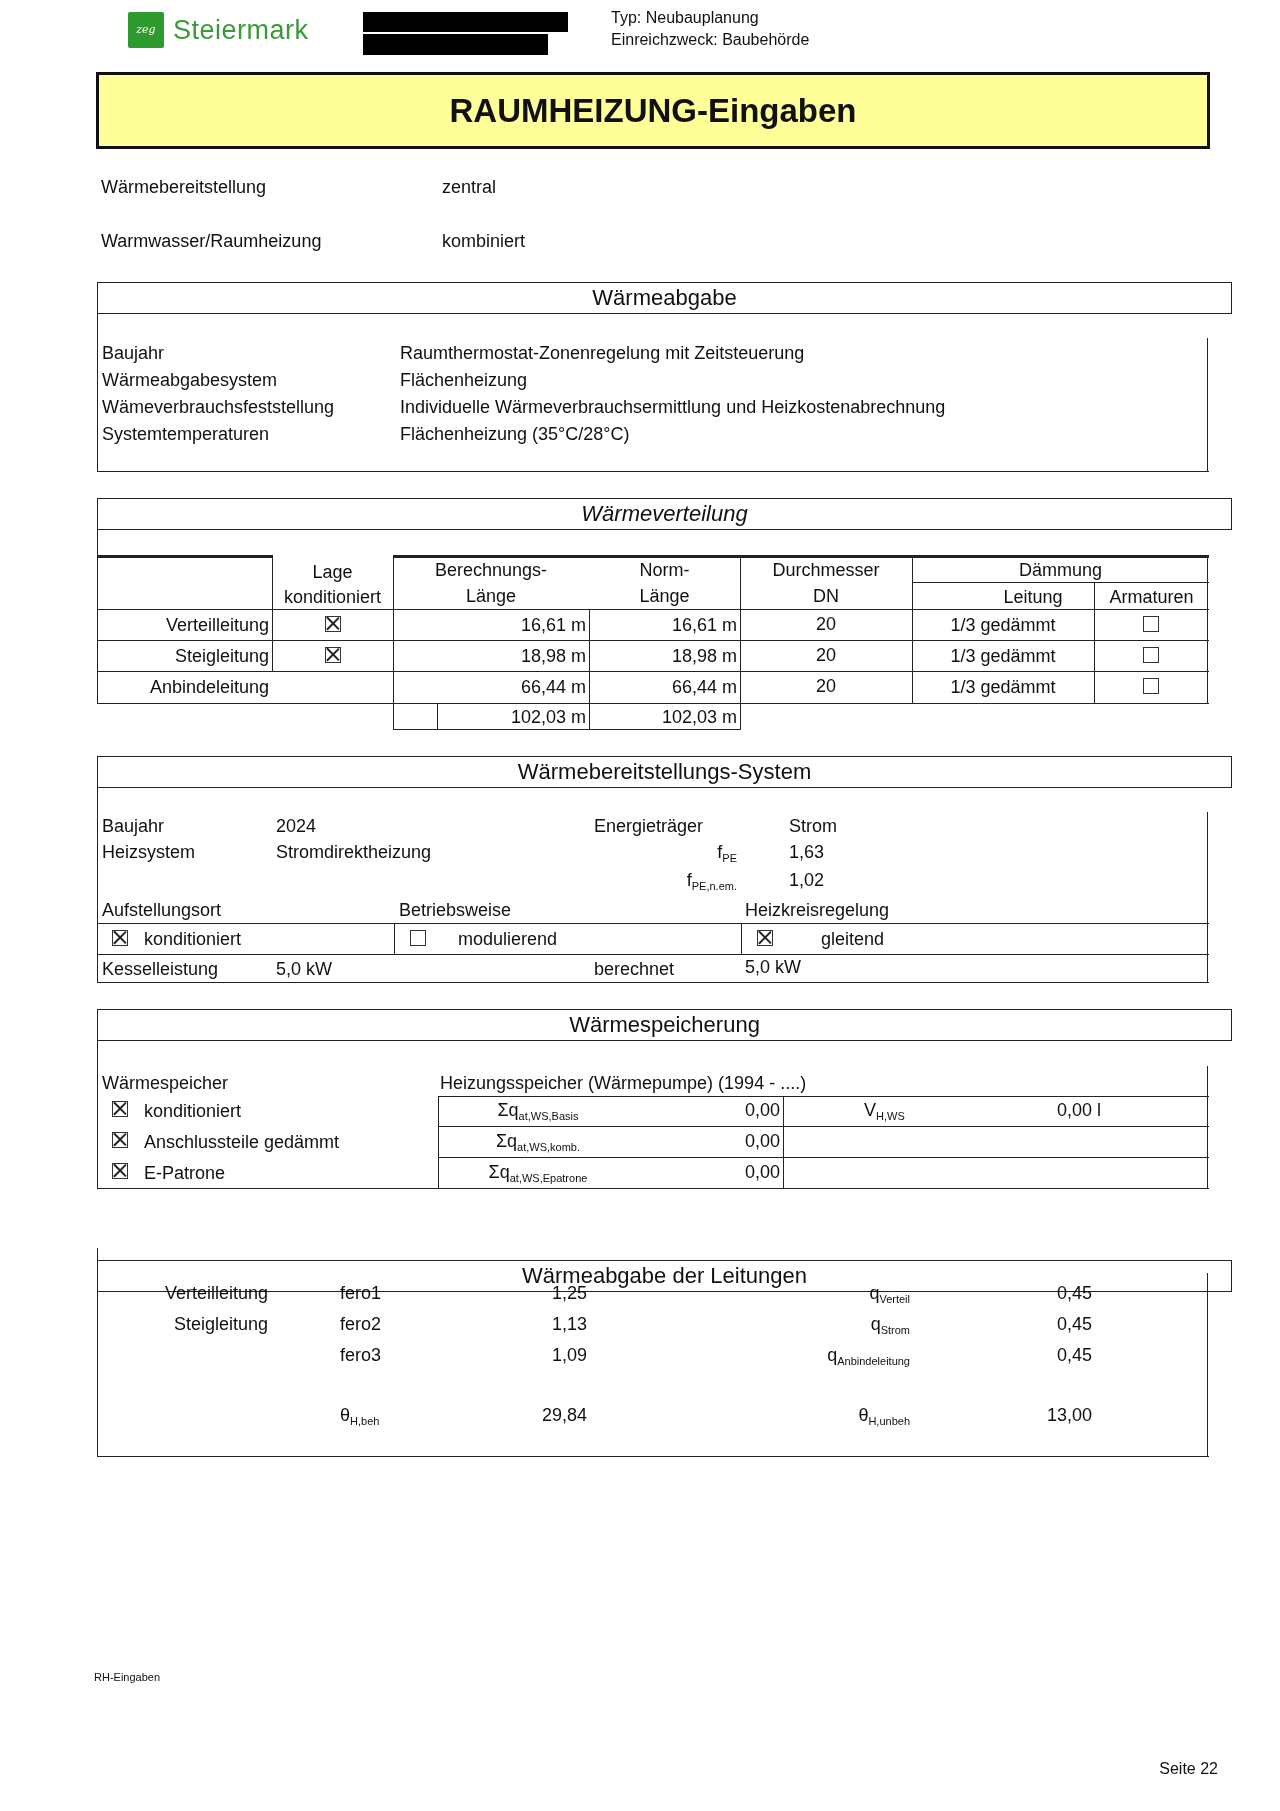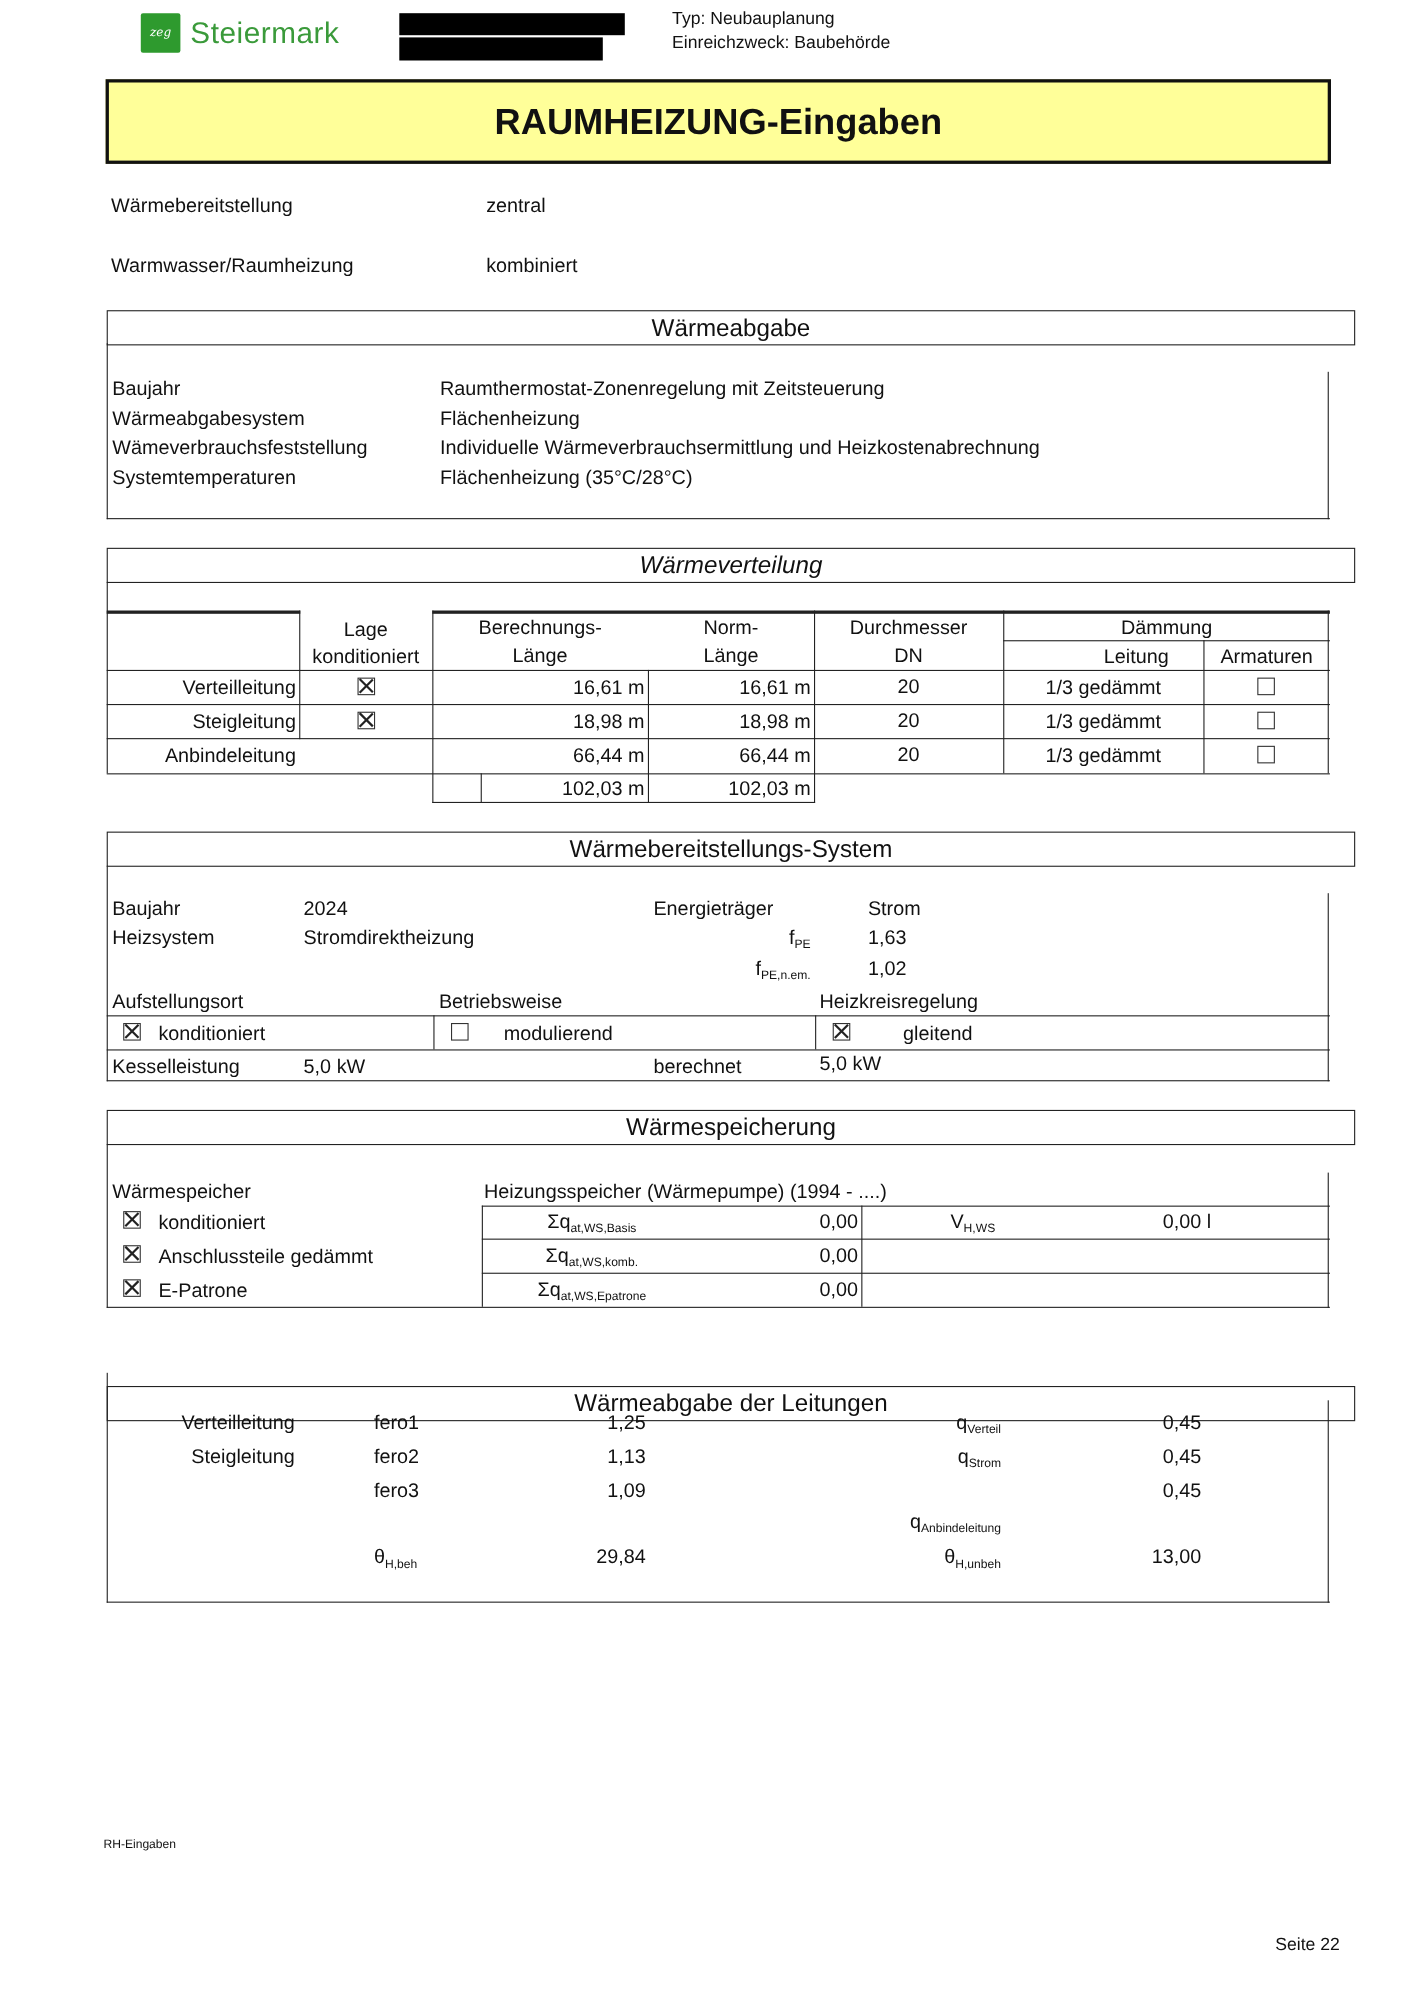--- a/index.html
+++ b/index.html
@@ -194,21 +194,21 @@
 <div class="t r" style="left:1000px;top:1282px;width:92px;">0,45</div>
 
 <div class="t r" style="left:100px;top:1313px;width:168px;">Steigleitung</div>
 <div class="t" style="left:340px;top:1313px;">fero2</div>
 <div class="t r" style="left:480px;top:1313px;width:107px;">1,13</div>
 <div class="t r" style="left:780px;top:1313px;width:130px;"><span>q</span><sub>Strom</sub></div>
 <div class="t r" style="left:1000px;top:1313px;width:92px;">0,45</div>
 
 <div class="t" style="left:340px;top:1344px;">fero3</div>
 <div class="t r" style="left:480px;top:1344px;width:107px;">1,09</div>
-<div class="t r" style="left:760px;top:1344px;width:150px;margin-top:28px;"><span>q</span><sub>Anbindeleitung</sub></div>
+<div class="t r" style="left:760px;top:1344px;width:150px;"><span>q</span><sub>Anbindeleitung</sub></div>
 <div class="t r" style="left:1000px;top:1344px;width:92px;">0,45</div>
 
 <div class="t" style="left:340px;top:1404px;"><span>θ</span><sub>H,beh</sub></div>
 <div class="t r" style="left:480px;top:1404px;width:107px;">29,84</div>
 <div class="t r" style="left:780px;top:1404px;width:130px;"><span>θ</span><sub>H,unbeh</sub></div>
 <div class="t r" style="left:1000px;top:1404px;width:92px;">13,00</div>
 
 <div class="t" style="left:94px;top:1666px;font-size:11px;">RH-Eingaben</div>
 <div class="t r" style="left:1060px;top:1758px;width:158px;font-size:16px;">Seite 22</div>
 

